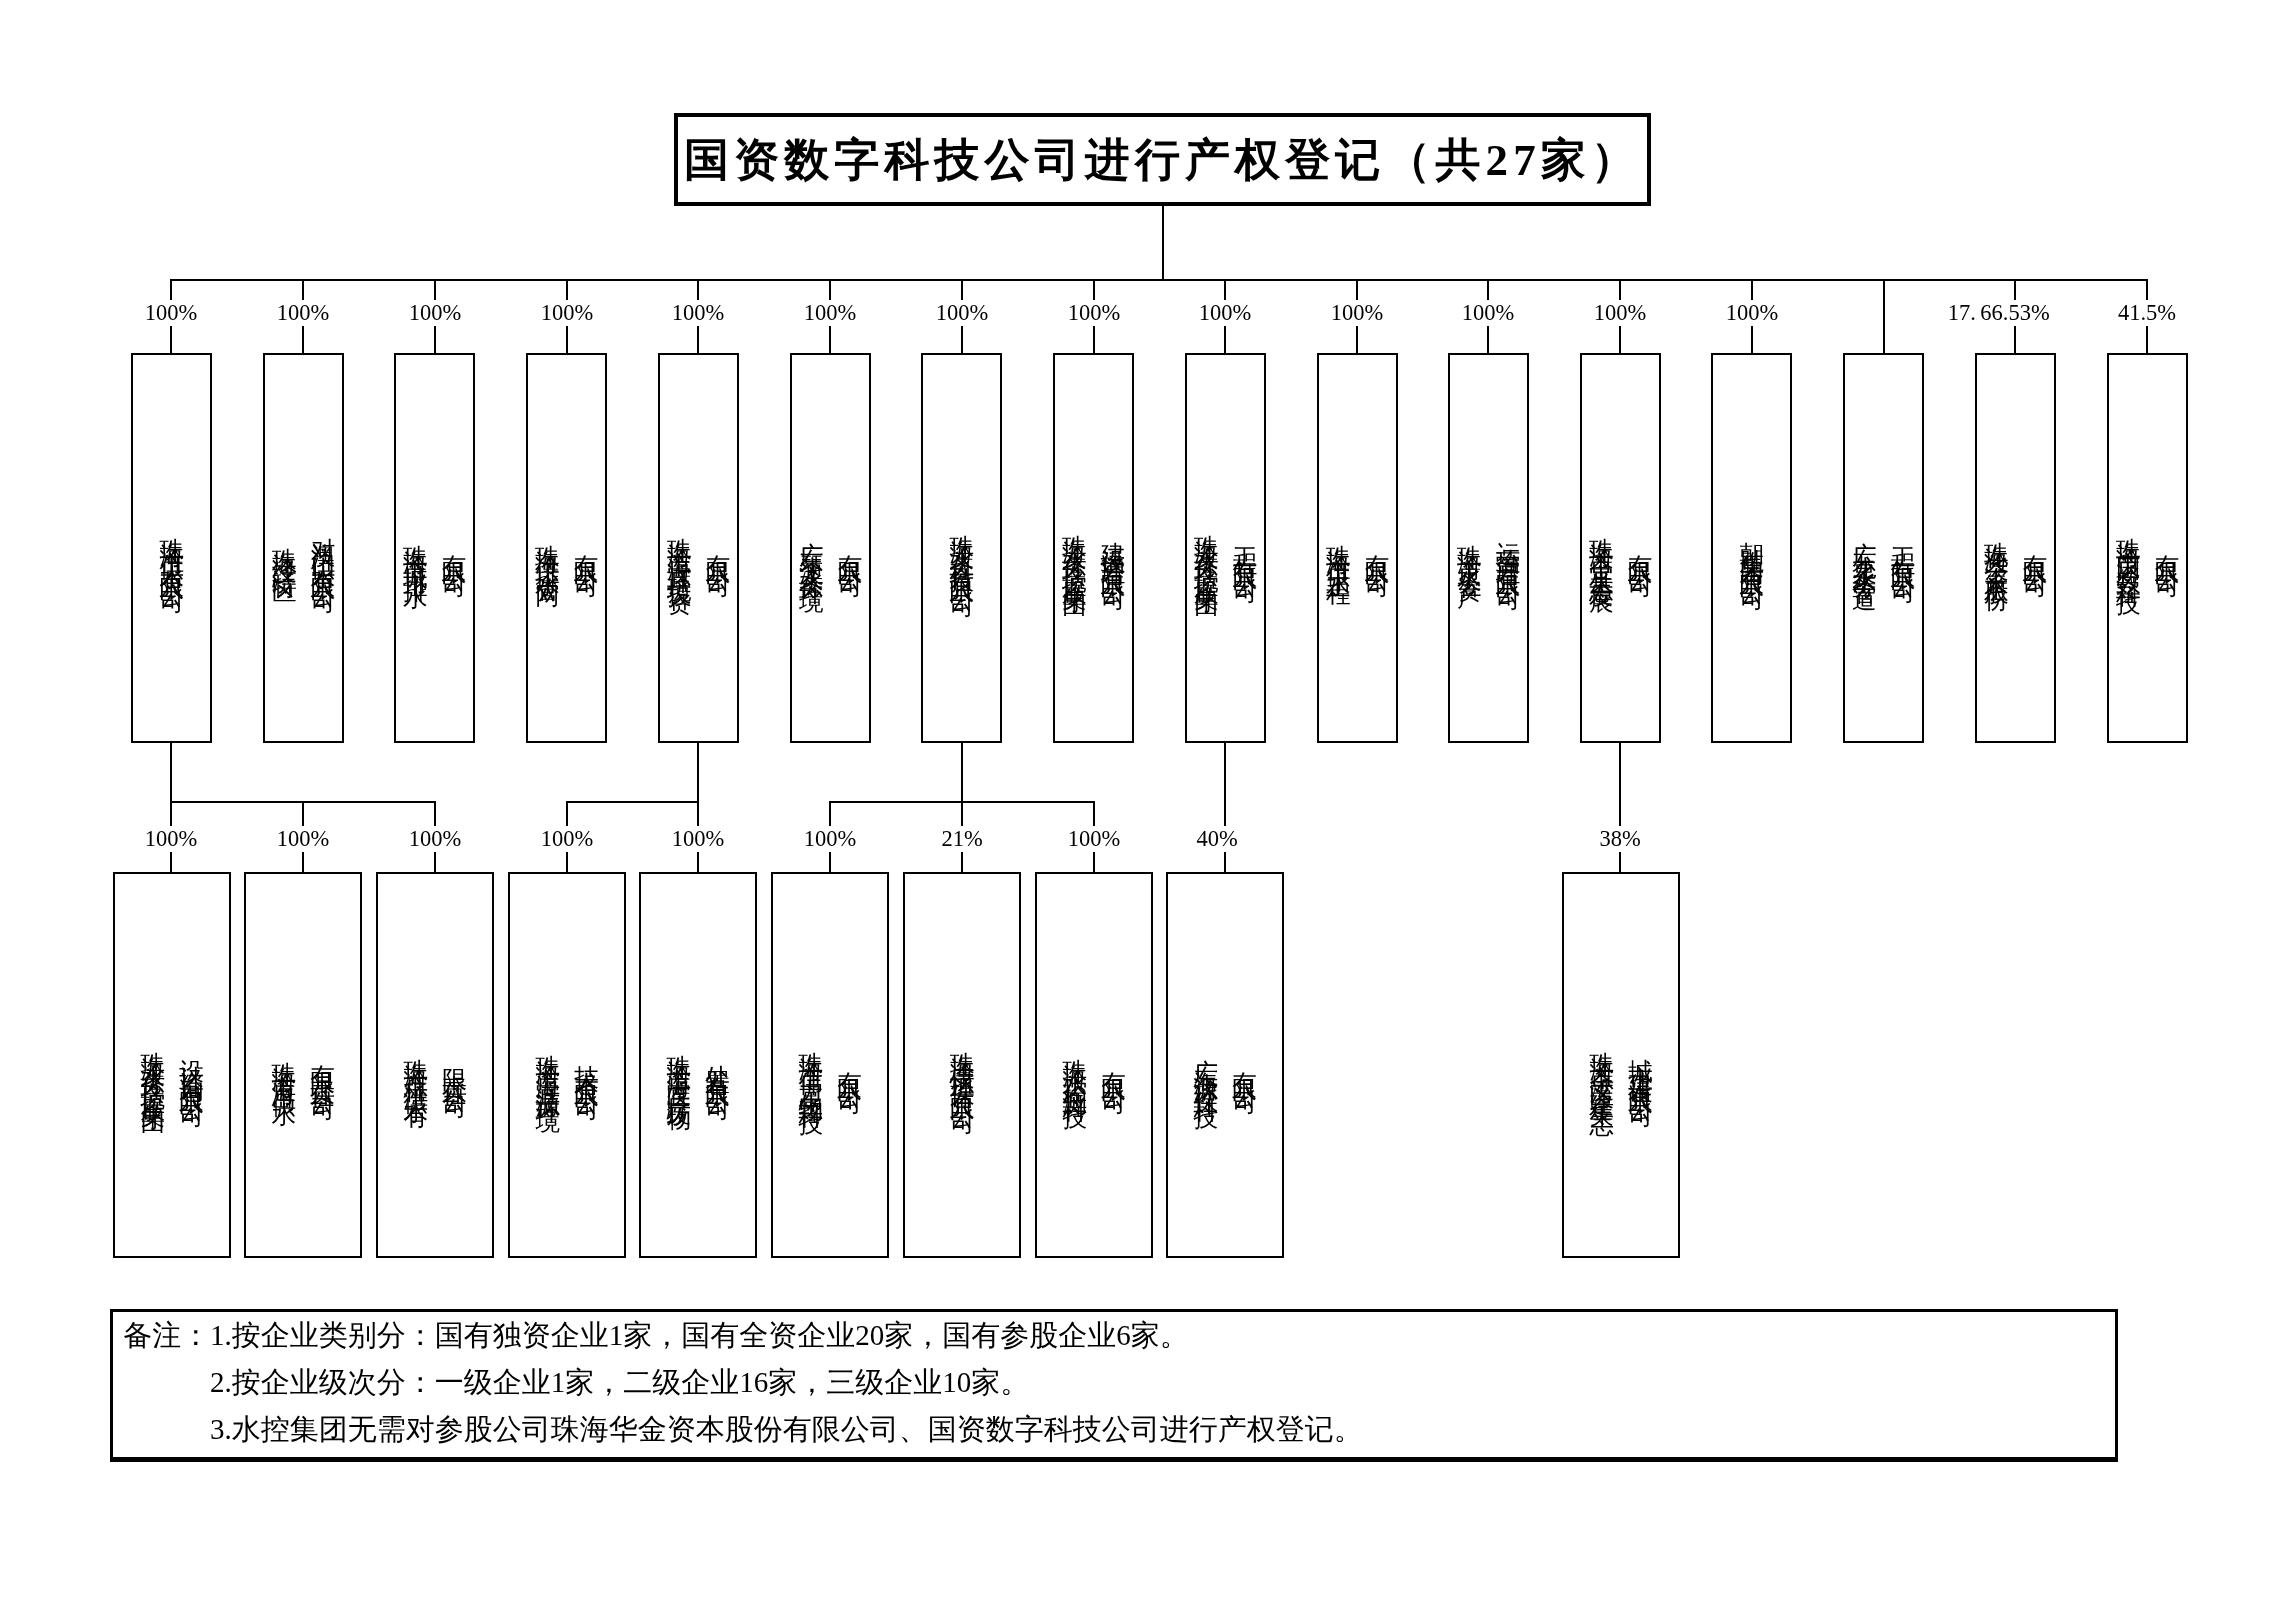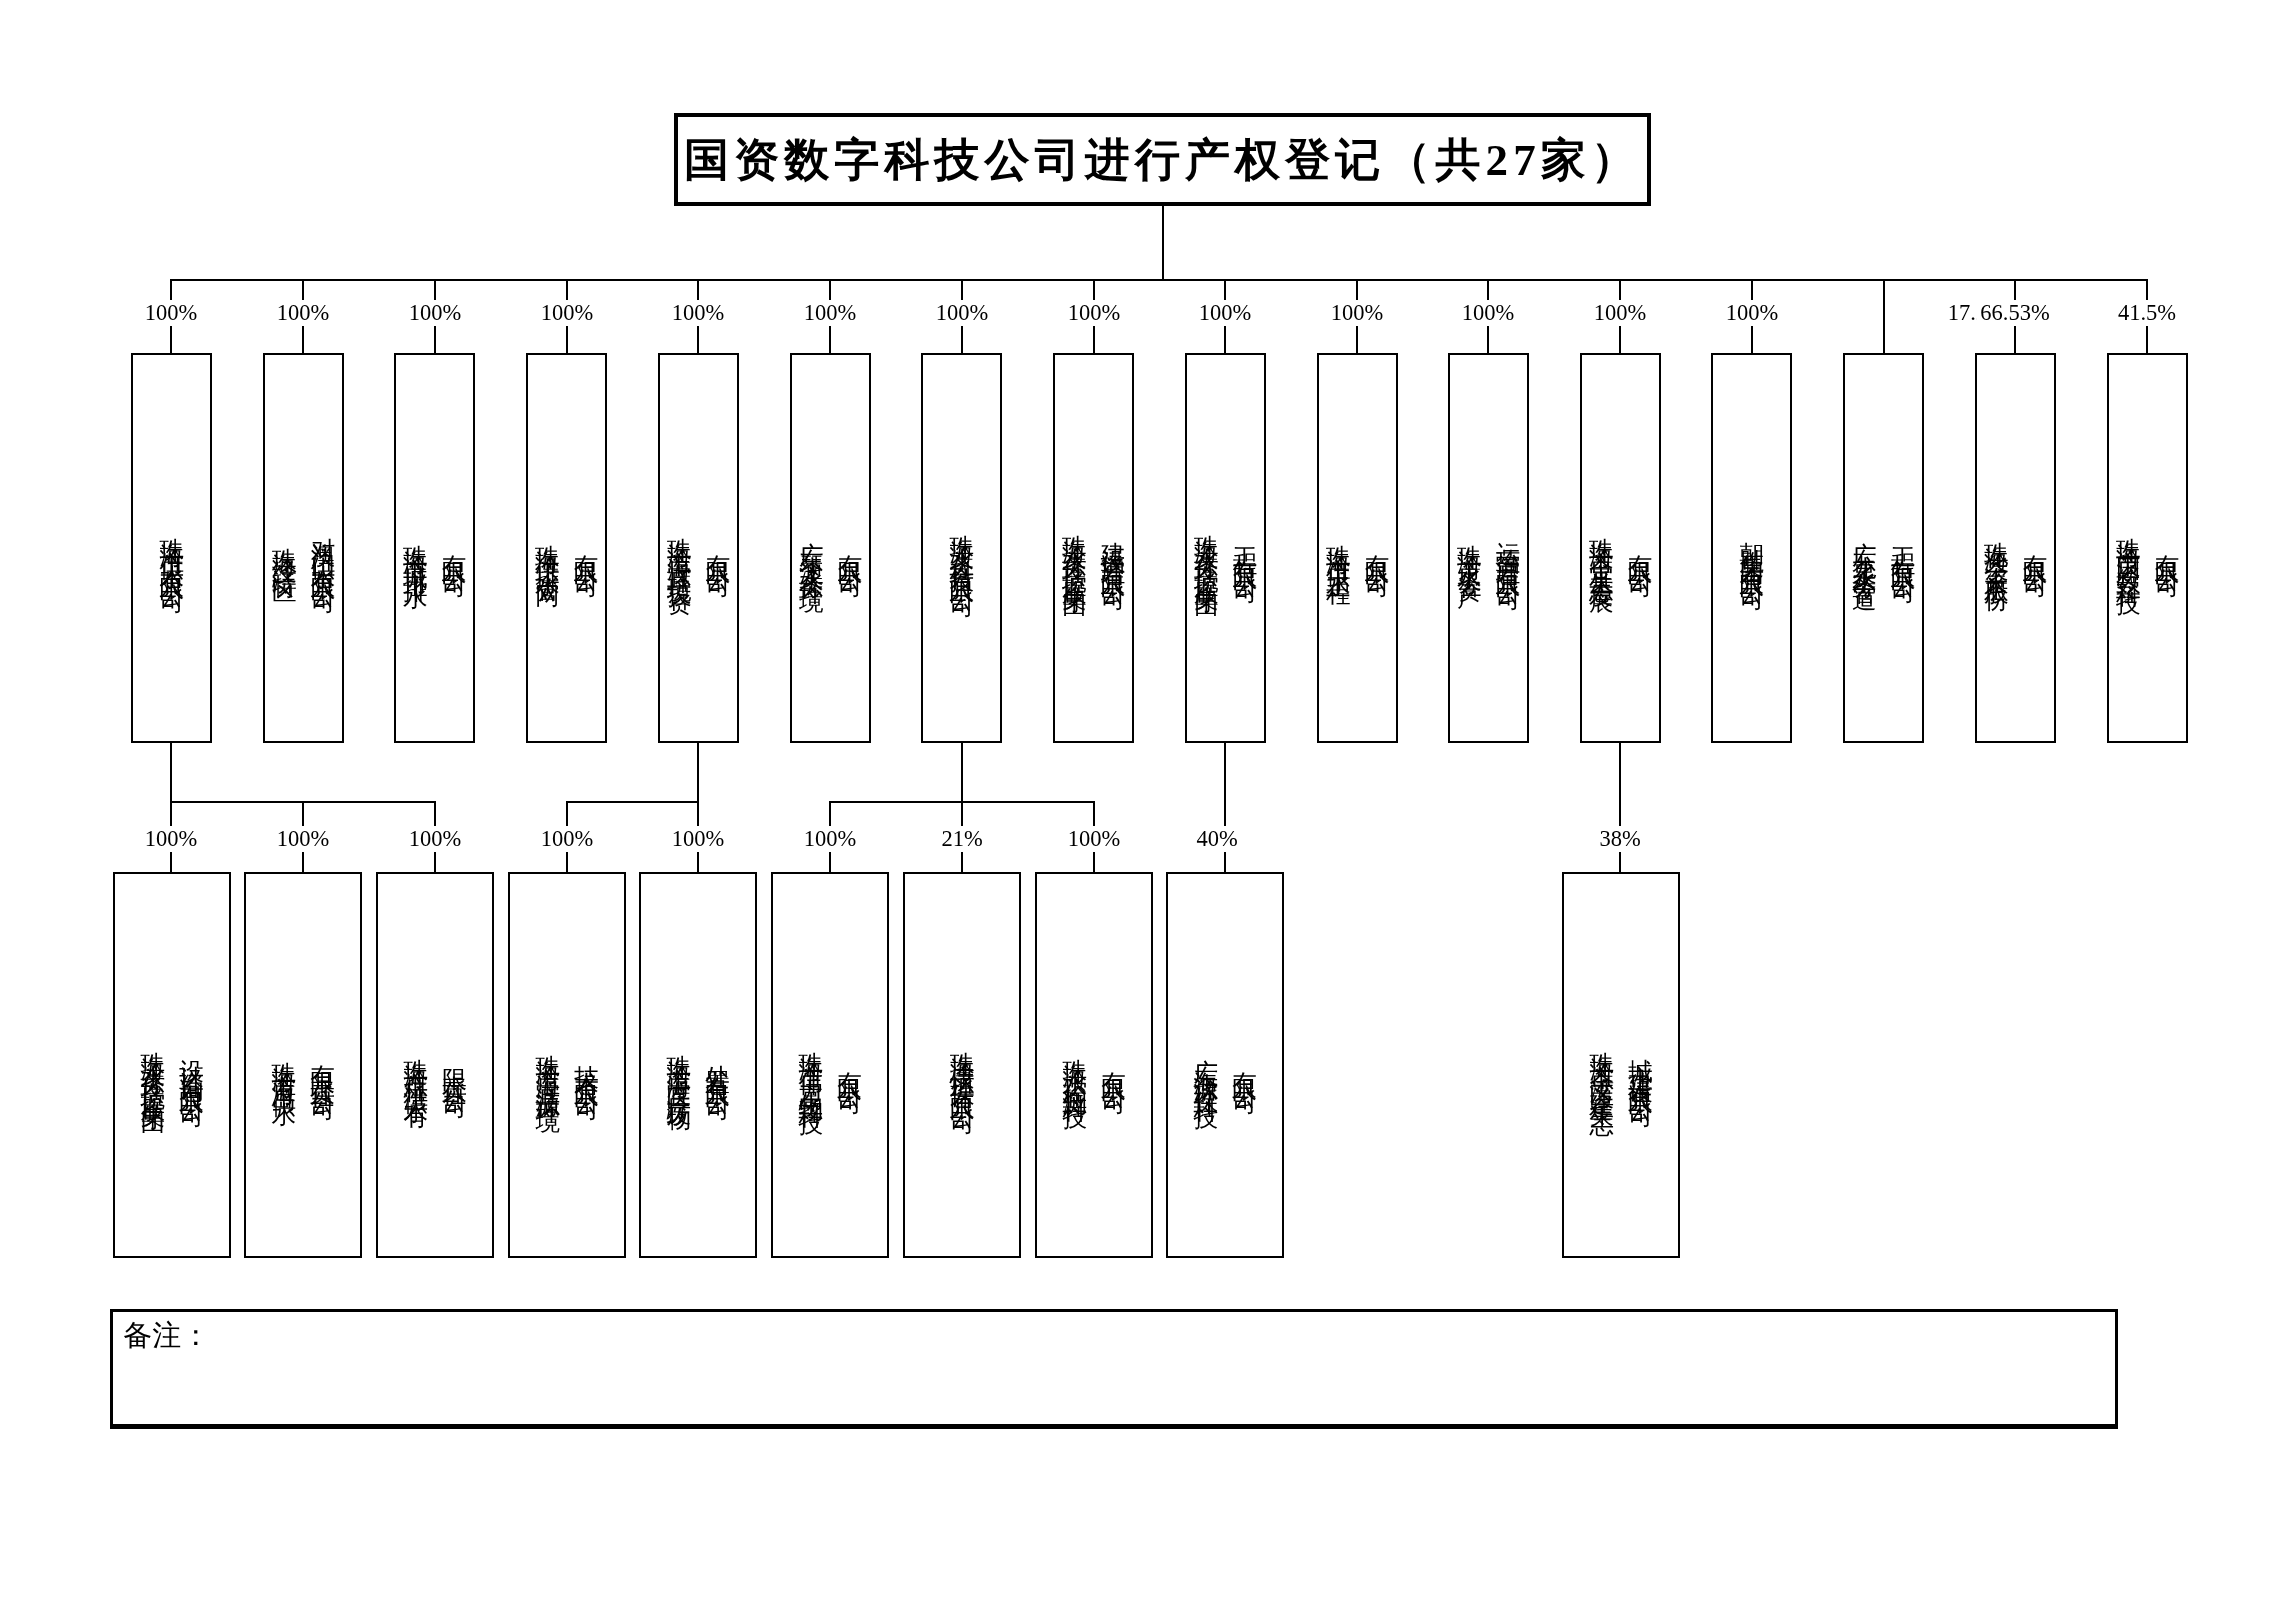--- a/index.html
+++ b/index.html
@@ -37,21 +37,21 @@
   
   .pct {
     position: absolute; transform: translateX(-50%); z-index: 3;
     background: #fff; padding: 0 4.1px; font-size: 22.5px; line-height: 25.6px; white-space: nowrap;
   }
   .p1 { top: 300px; }
   .p2 { top: 826px; }
 
   
   .notes {
-    position: absolute; left: 110px; top: 1309px; width: 2008px; height: 120px;
+    position: absolute; left: 110px; top: 1309px; width: 2008px; height: 153px;
     border: 3.6px solid #000; border-bottom-width: 5.6px; box-sizing: border-box;
     background: #fff; font-size: 29px; line-height: 47px; z-index: 2;
   }
   .notes-label { position: absolute; left: 10.2px; top: 0; }
   .notes-items { margin-left: 97px; }
   .note-item { white-space: nowrap; }
 </style>
 </head>
 <body>
 
@@ -223,16 +223,21 @@
     <div class="vcol">广东海源环保科技</div>
     <div class="vcol">有限公司</div>
   </div>
   <div class="box b2" style="left:1562px">
     <div class="vcol">珠海市金湾区建金生态</div>
     <div class="vcol">城市建设有限公司</div>
   </div>
 
   <div class="notes">
     <span class="notes-label">备注：</span>
+    <div class="notes-items">
+      <div class="note-item">1.按企业类别分：国有独资企业1家，国有全资企业20家，国有参股企业6家。</div>
+      <div class="note-item">2.按企业级次分：一级企业1家，二级企业16家，三级企业10家。</div>
+      <div class="note-item">3.水控集团无需对参股公司珠海华金资本股份有限公司、国资数字科技公司进行产权登记。</div>
+    </div>
   </div>
 
 </div>
 
 
 </body></html>

